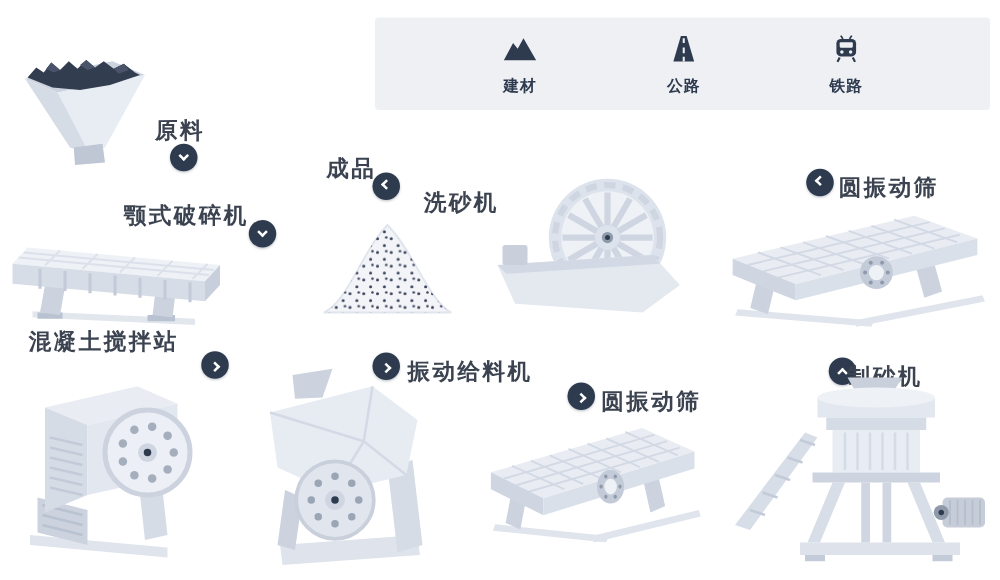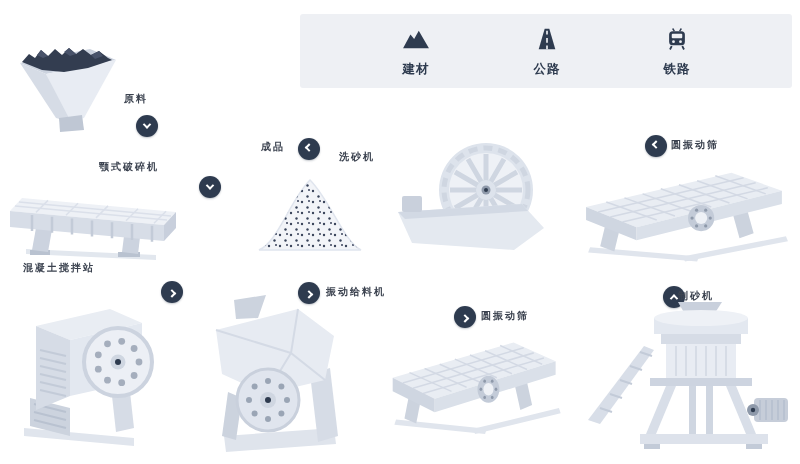--- a/index.html
+++ b/index.html
@@ -12,21 +12,21 @@
   .panel {
     position: absolute; left: 300px; top: 14px; width: 492px; height: 74px;
     background: #eef0f4; border-radius: 3px;
     display: flex; align-items: center; justify-content: space-evenly;
   }
   .panel-item { display: flex; flex-direction: column; align-items: center; gap: 10px; }
   .panel-icon { height: 26px; display: flex; align-items: flex-end; }
   .panel-label { font-size: 12.5px; font-weight: 600; color: #2e3b4f; letter-spacing: 1px; }
   
   .flow-label {
-    position: absolute; font-size: 10px; font-weight: 600; color: #3c4350;
+    position: absolute; font-size: 18px; font-weight: 600; color: #3c4350;
     letter-spacing: 2px; white-space: nowrap;
   }
   .badge {
     position: absolute; width: 22px; height: 22px; border-radius: 50%;
     background: #2e3b4f; display: flex; align-items: center; justify-content: center;
     box-shadow: 0 1px 2px rgba(46,59,79,.3);
   }
   .chev { display: block; width: 6px; height: 6px; border-right: 2px solid #fff; border-bottom: 2px solid #fff; }
   .chev-down  { transform: rotate(45deg)  translate(-1px,-1px); }
   .chev-right { transform: rotate(-45deg) translate(-1px,1px); }
@@ -103,21 +103,21 @@
       <polygon points="118,60 134,61.5 132,78 116,76" fill="#ccd3df"></polygon>
       <polygon points="16,22 170,36 158,49 4,35" fill="#eef1f6"></polygon>
       <path d="M13,26 L165,40 M9,30 L161,44" stroke="#dbe0ea" stroke-width="1.5" fill="none"></path>
       <path d="M42,24.4 L30,36.4 M72,27.2 L60,39.2 M102,29.9 L90,41.9 M132,32.7 L120,44.7 M160,35.2 L148,47.2" stroke="#dbe0ea" stroke-width="1.5" fill="none"></path>
       <polygon points="4,35 158,49 158,65 4,51" fill="#d7dde7"></polygon>
       <path d="M26,39 l0,16 M46,40.8 l0,16 M66,42.6 l0,16 M86,44.4 l0,16 M106,46.2 l0,16 M126,48 l0,16 M146,49.8 l0,16" stroke="#c3cbd8" stroke-width="2.5" fill="none"></path>
       <polygon points="158,49 170,36 170,52 158,65" fill="#c8cfdc"></polygon>
     </svg>
   </div>
 
-  <span class="flow-label" style="left:261px;top:140px">成品</span>
+  <span class="flow-label" style="left:261px;top:123px">成品</span>
   <div class="badge" style="left:298px;top:138px">
     <span class="chev chev-left"></span>
   </div>
   <div class="machine" style="left:256px;top:166px">
     <svg width="108" height="88" viewBox="0 0 108 88">
       <defs>
         <pattern id="sandDots" width="11" height="11" patternUnits="userSpaceOnUse">
           <circle cx="2" cy="3" r="1.2" fill="#39435a"></circle>
           <circle cx="7.5" cy="8.5" r="1.2" fill="#39435a"></circle>
           <circle cx="9" cy="2" r="1" fill="#39435a"></circle>

